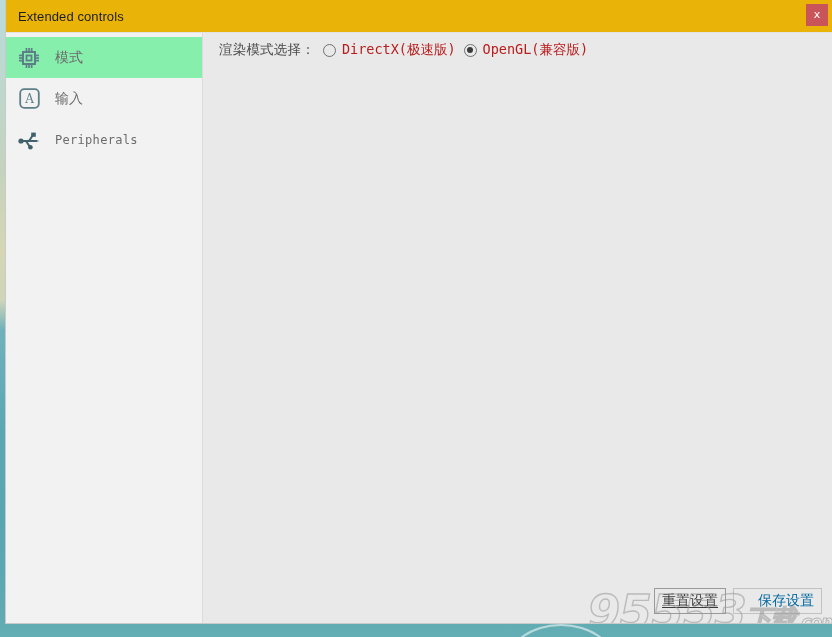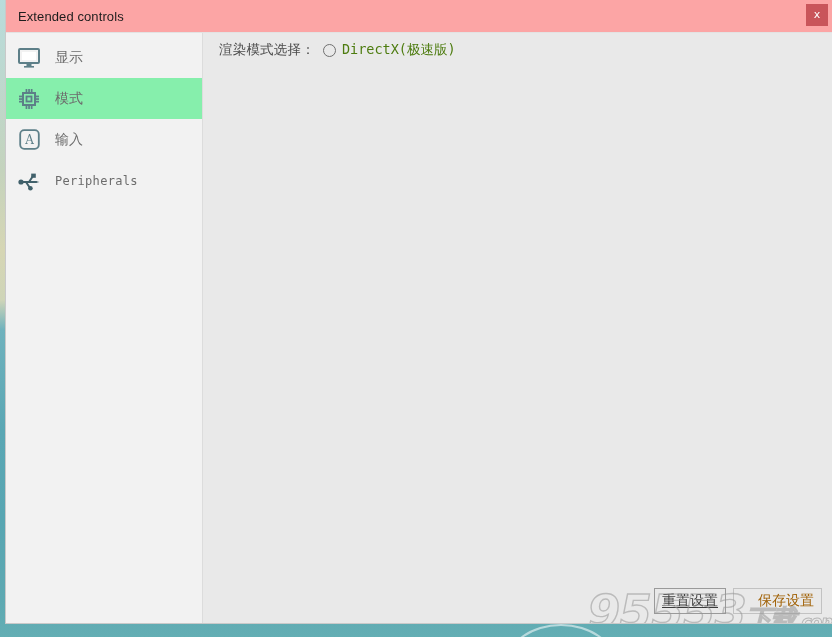--- a/index.html
+++ b/index.html
@@ -63,21 +63,21 @@
     box-shadow: 0 0 0 1px #c9c9c9;
     display: flex;
     flex-direction: column;
     overflow: hidden;
   }
 
   
   #titlebar {
     height: 32px;
     min-height: 32px;
-    background: #fca5a5;
+    background: #eab308;
     border-bottom: 1px solid #e3e3e3;
     display: flex;
     align-items: center;
     position: relative;
   }
   #title-text {
     font-size: 13px;
     color: #1d1d1d;
     padding-left: 12px;
     letter-spacing: 0.1px;
@@ -194,21 +194,21 @@
     left: 2.2px;
     top: 2.2px;
     width: 6.2px;
     height: 6.2px;
     border-radius: 50%;
     background: #3a3a3a;
   }
   .radio-text {
     font-family: "DejaVu Sans Mono", "Liberation Mono", monospace;
     font-size: 13.5px;
-    color: #4d7c0f;
+    color: #b91c1c;
   }
 
   
   #footer {
     position: absolute;
     right: 10px;
     bottom: 9px;
     display: flex;
     align-items: flex-start;
   }
@@ -220,21 +220,21 @@
     font-size: 14px;
     color: #3c3c3c;
     cursor: pointer;
     white-space: nowrap;
     line-height: 17px;
     margin-left: 7px;
     user-select: none;
   }
   .footer-button.muted {
     border: 1px solid #c2c2c2;
-    color: #a16207;
+    color: #0369a1;
     padding-left: 24px;
   }
   .footer-button .underlined {
     text-decoration: underline;
     text-underline-offset: 2px;
   }
 
   
   #watermark {
     position: absolute;
@@ -273,31 +273,20 @@
 
   <div id="titlebar">
     <div id="title-text">Extended controls</div>
     <div id="close-button">x</div>
   </div>
 
   <div id="body-row">
 
     <div id="sidebar">
 
-      <div class="nav-item">
-        <span class="nav-icon">
-          <svg width="22" height="20" viewBox="0 0 22 20">
-            <rect x="1" y="1" width="20" height="14" rx="1" fill="none" stroke="#5d7f88" stroke-width="2"></rect>
-            <rect x="4" y="4" width="14" height="8" fill="#ffffff"></rect>
-            <rect x="8.5" y="15" width="5" height="3" fill="#5d7f88"></rect>
-            <rect x="6" y="18" width="10" height="1.6" fill="#5d7f88"></rect>
-          </svg>
-        </span>
-        <span class="nav-label">显示</span>
-      </div>
 
       <div class="nav-item selected">
         <span class="nav-icon">
           <svg width="22" height="22" viewBox="0 0 22 22">
             <rect x="5" y="5" width="12" height="12" fill="none" stroke="#5d7f88" stroke-width="2"></rect>
             <rect x="8.5" y="8.5" width="5" height="5" fill="none" stroke="#5d7f88" stroke-width="1.8"></rect>
             <g fill="#5d7f88">
               <rect x="7.6" y="1" width="1.7" height="3.4"></rect>
               <rect x="10.2" y="1" width="1.7" height="3.4"></rect>
               <rect x="12.8" y="1" width="1.7" height="3.4"></rect>
@@ -349,20 +338,24 @@
     <div id="content">
 
       <div id="render-row">
         <span id="render-label">渲染模式选择：</span>
 
         <span class="radio-option">
           <span class="radio-mark"></span>
           <span class="radio-text">DirectX(极速版)</span>
         </span>
 
+        <span class="radio-option checked">
+          <span class="radio-mark"></span>
+          <span class="radio-text">OpenGL(兼容版)</span>
+        </span>
       </div>
 
       <div id="footer">
         <div class="footer-button">
           <span class="underlined">重置设置</span>
         </div>
         <div class="footer-button muted">
           <span>保存设置</span>
         </div>
       </div>

